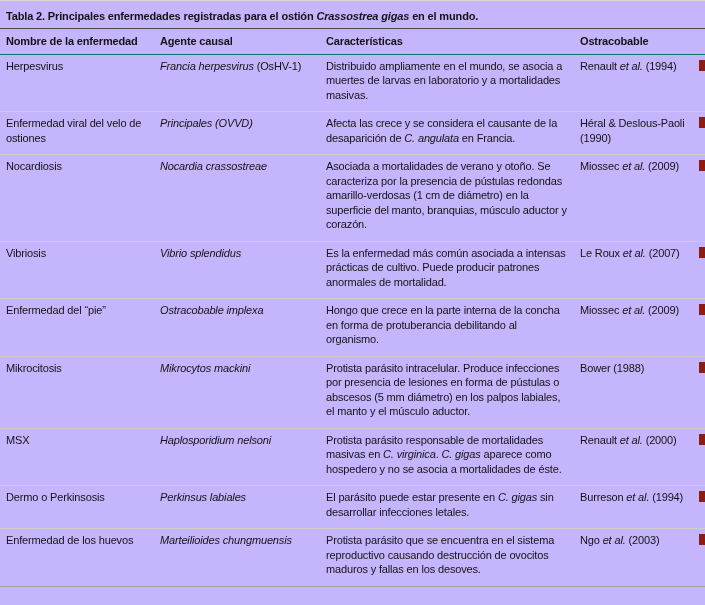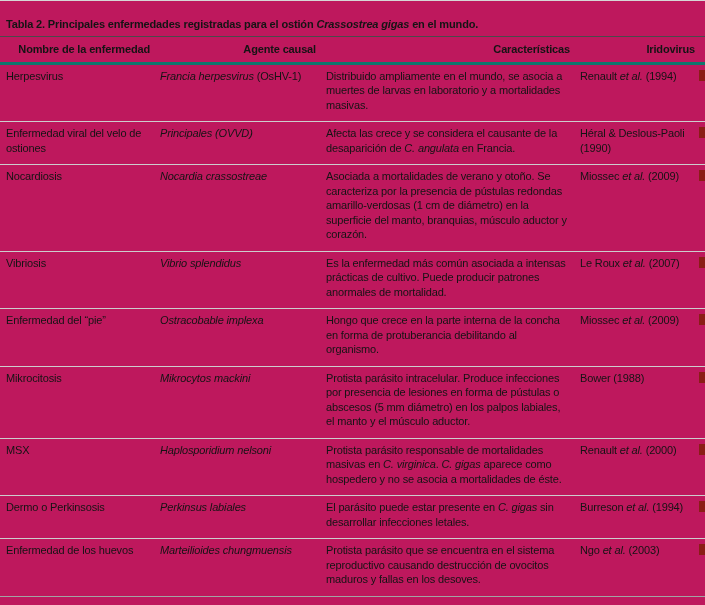--- a/index.html
+++ b/index.html
@@ -5,36 +5,36 @@
   html, body { margin:0; padding:0; background:#ffffff; }
   body {
     width:705px; height:605px; overflow:hidden;
     font-family:"Liberation Sans", sans-serif;
     color:#141414;
     -webkit-font-smoothing:antialiased;
   }
   .page {
     width:705px; height:605px; box-sizing:border-box;
     border-top:1px solid #d6d6d6;
-    padding-top:12px;
-    background:#be185d;
+    padding-top:4px;
+    background:#c4b5fd;
   }
   .title {
     font-size:11px; font-weight:bold; line-height:14px;
     letter-spacing:-0.15px;
     padding:4px 8px 5px 6px;
   }
   table {
     width:705px; border-collapse:collapse; table-layout:fixed;
     font-size:11px; line-height:14.5px; letter-spacing:-0.15px;
   }
   thead th {
-    text-align:right; font-weight:bold; font-size:11px;
+    text-align:left; font-weight:bold; font-size:11px;
     border-top:1px solid #4a4a4a;
-    border-bottom:3px solid #0f766e;
+    border-bottom:1px solid #0f766e;
     padding:5px 10px 5px 0;
     vertical-align:top;
   }
   tbody td {
     vertical-align:top;
     border-bottom:1px solid #cdcdcd;
     padding:4px 10px 9px 0;
   }
   tbody tr.last td { border-bottom:1px solid #a3a3a3; }
   th:first-child, td:first-child { padding-left:6px; }
@@ -57,21 +57,21 @@
       <col style="width:160px">
       <col style="width:166px">
       <col style="width:254px">
       <col style="width:125px">
     </colgroup>
     <thead>
       <tr>
         <th>Nombre de la enfermedad</th>
         <th>Agente causal</th>
         <th>Características</th>
-        <th>Iridovirus</th>
+        <th>Ostracobable</th>
       </tr>
     </thead>
     <tbody>
         <tr>
           <td class="cell name-cell">Herpesvirus</td>
           <td class="cell agent-cell"><span class="it">Francia herpesvirus</span><span> (OsHV-1)</span></td>
           <td class="cell characteristics-cell"><span>Distribuido ampliamente en el mundo, se asocia a muertes de larvas en laboratorio y a mortalidades masivas.</span></td>
           <td class="cell ref-cell"><span>Renault </span><span class="it">et al.</span><span> (1994)</span><span class="mark" style="background: rgb(139, 29, 21);"></span></td>
         </tr>
         <tr>

